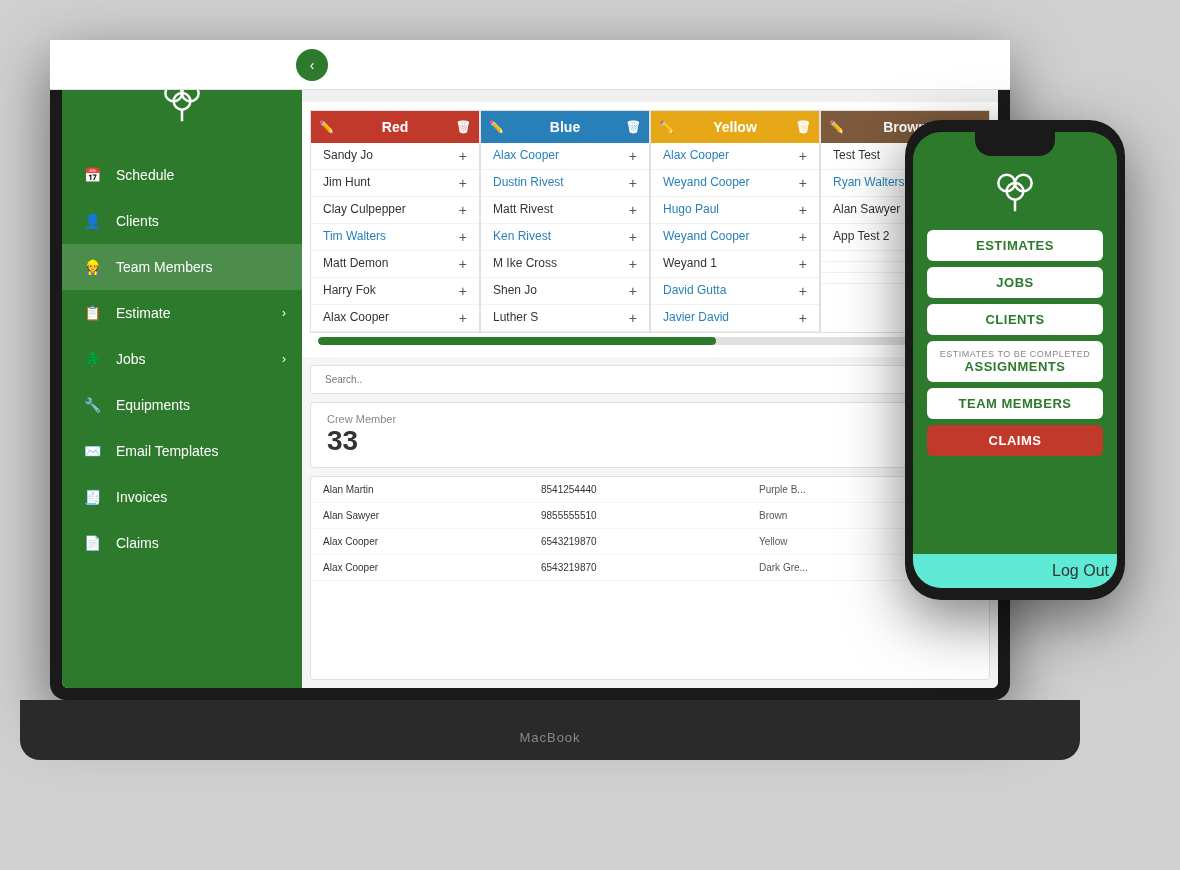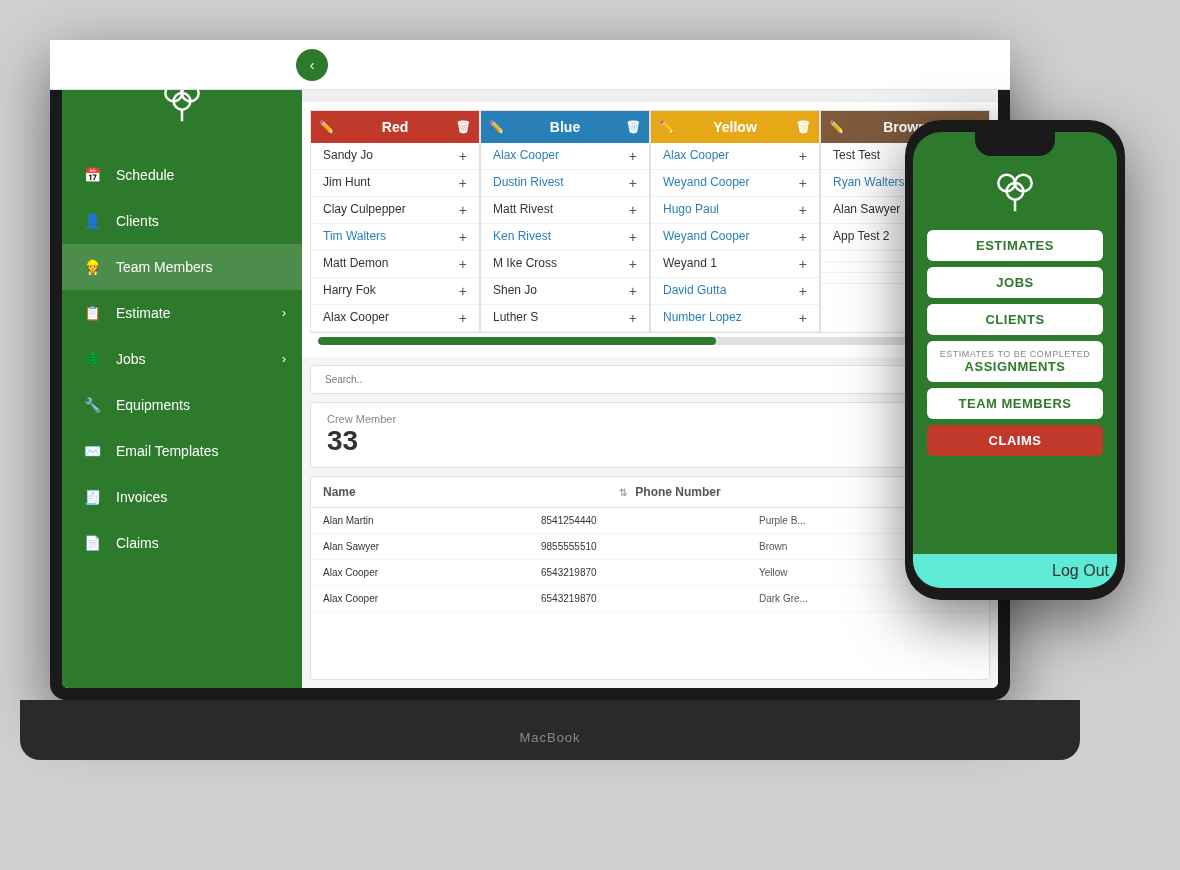--- a/index.html
+++ b/index.html
@@ -525,21 +525,21 @@
                 </div>
                 <div class="crew-member-row">
                   <span class="name dark">Weyand 1</span>
                   <span class="add-btn">+</span>
                 </div>
                 <div class="crew-member-row">
                   <span class="name">David Gutta</span>
                   <span class="add-btn">+</span>
                 </div>
                 <div class="crew-member-row">
-                  <span class="name">Number Lopez</span>
+                  <span class="name">Javier David</span>
                   <span class="add-btn">+</span>
                 </div>
               </div>
 
               <div class="crew-column">
                 <div class="crew-header brown">
                   <span class="edit-icon">✏️</span>
                   <span>Brown</span>
                   <span class="delete-icon">🗑</span>
                 </div>
@@ -580,27 +580,20 @@
 
           <div class="table-section">
             <input type="text" class="search-bar" placeholder="Search.." style="">
 
             <div class="crew-count-box">
               <div class="crew-count-label">Crew Member</div>
               <div class="crew-count-num">33</div>
             </div>
 
             <div class="members-table">
-              <div class="table-header">
-                <span>Name</span>
-                <span class="sort-icon">⇅</span>
-                <span>Phone Number</span>
-                <span class="sort-icon">⇅</span>
-                <span>Crew</span>
-              </div>
               <div class="table-row">
                 <span>Alan Martin</span>
                 <span>8541254440</span>
                 <span class="crew-tag">Purple B...</span>
               </div>
               <div class="table-row">
                 <span>Alan Sawyer</span>
                 <span>9855555510</span>
                 <span class="crew-tag">Brown</span>
               </div>

